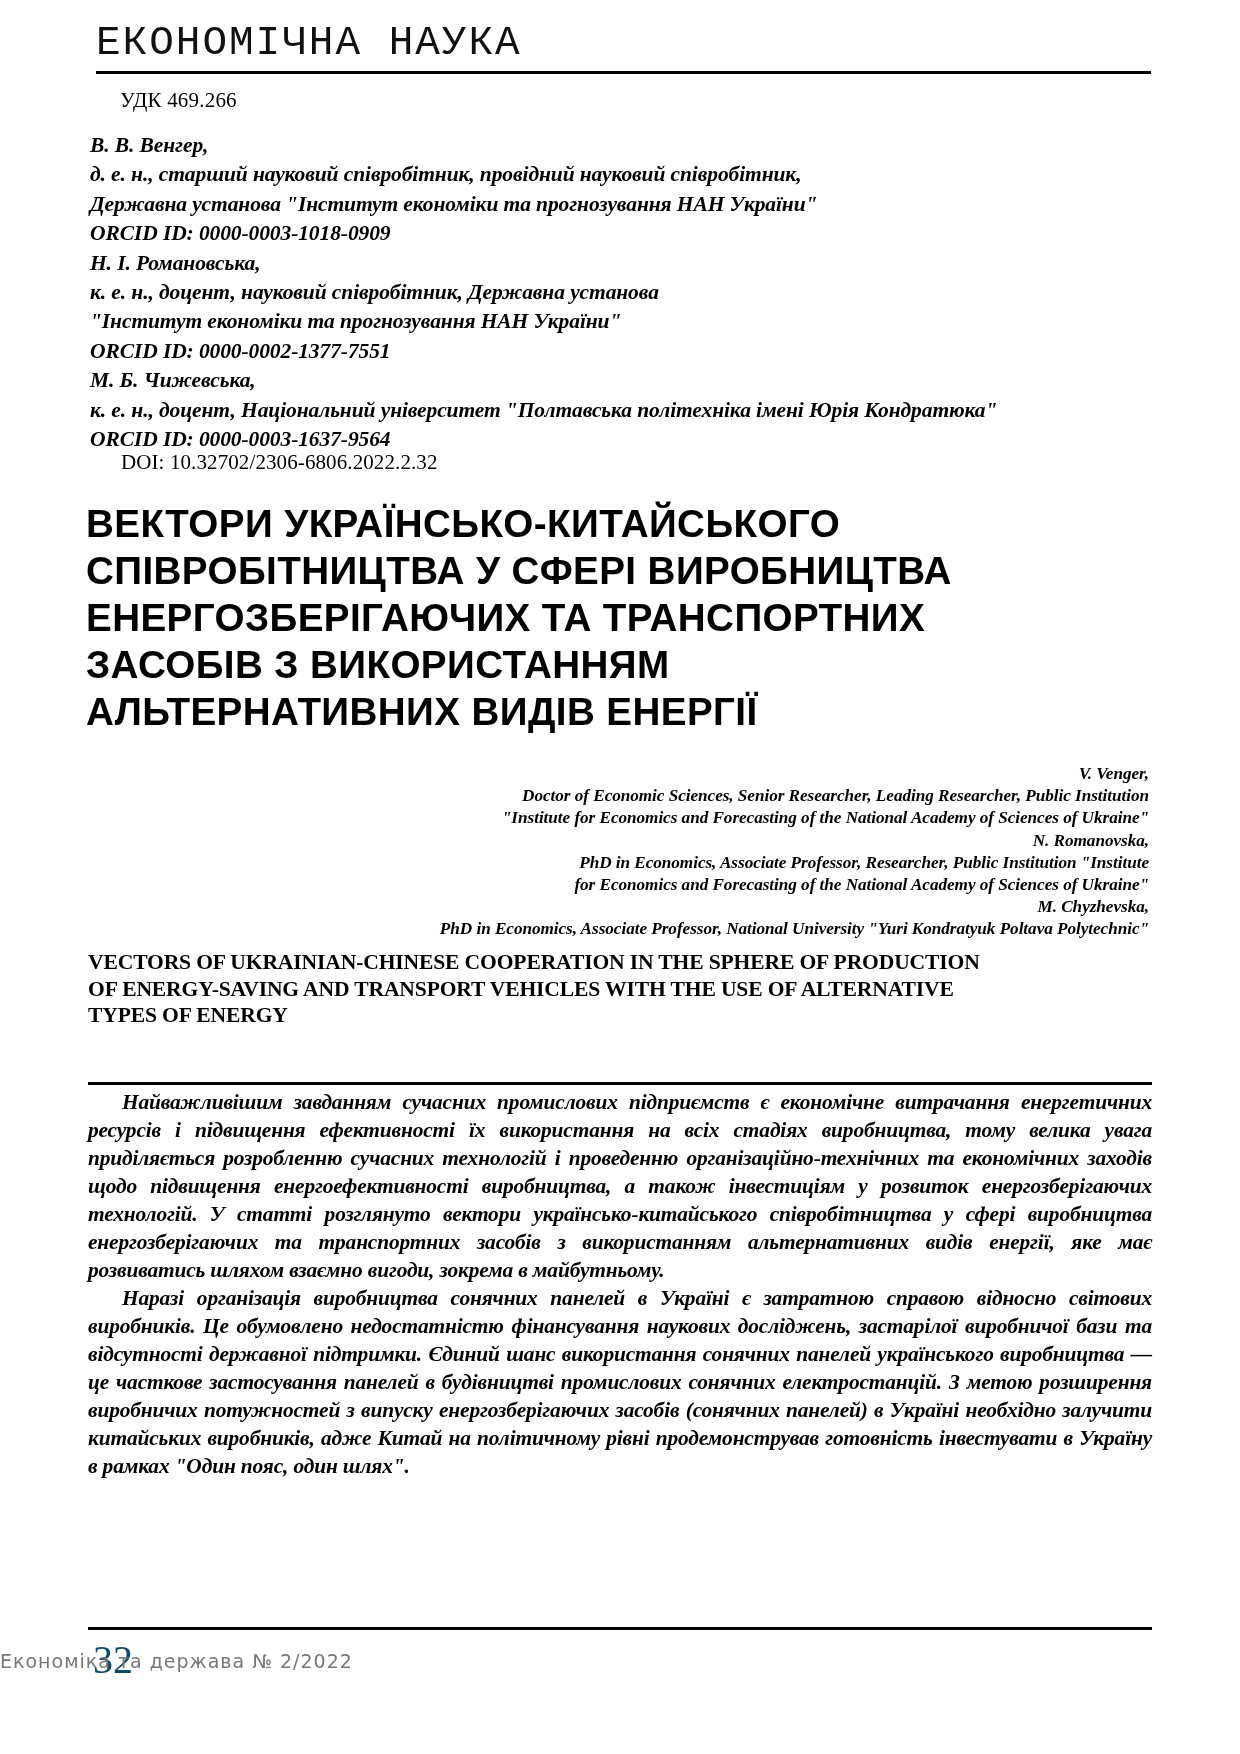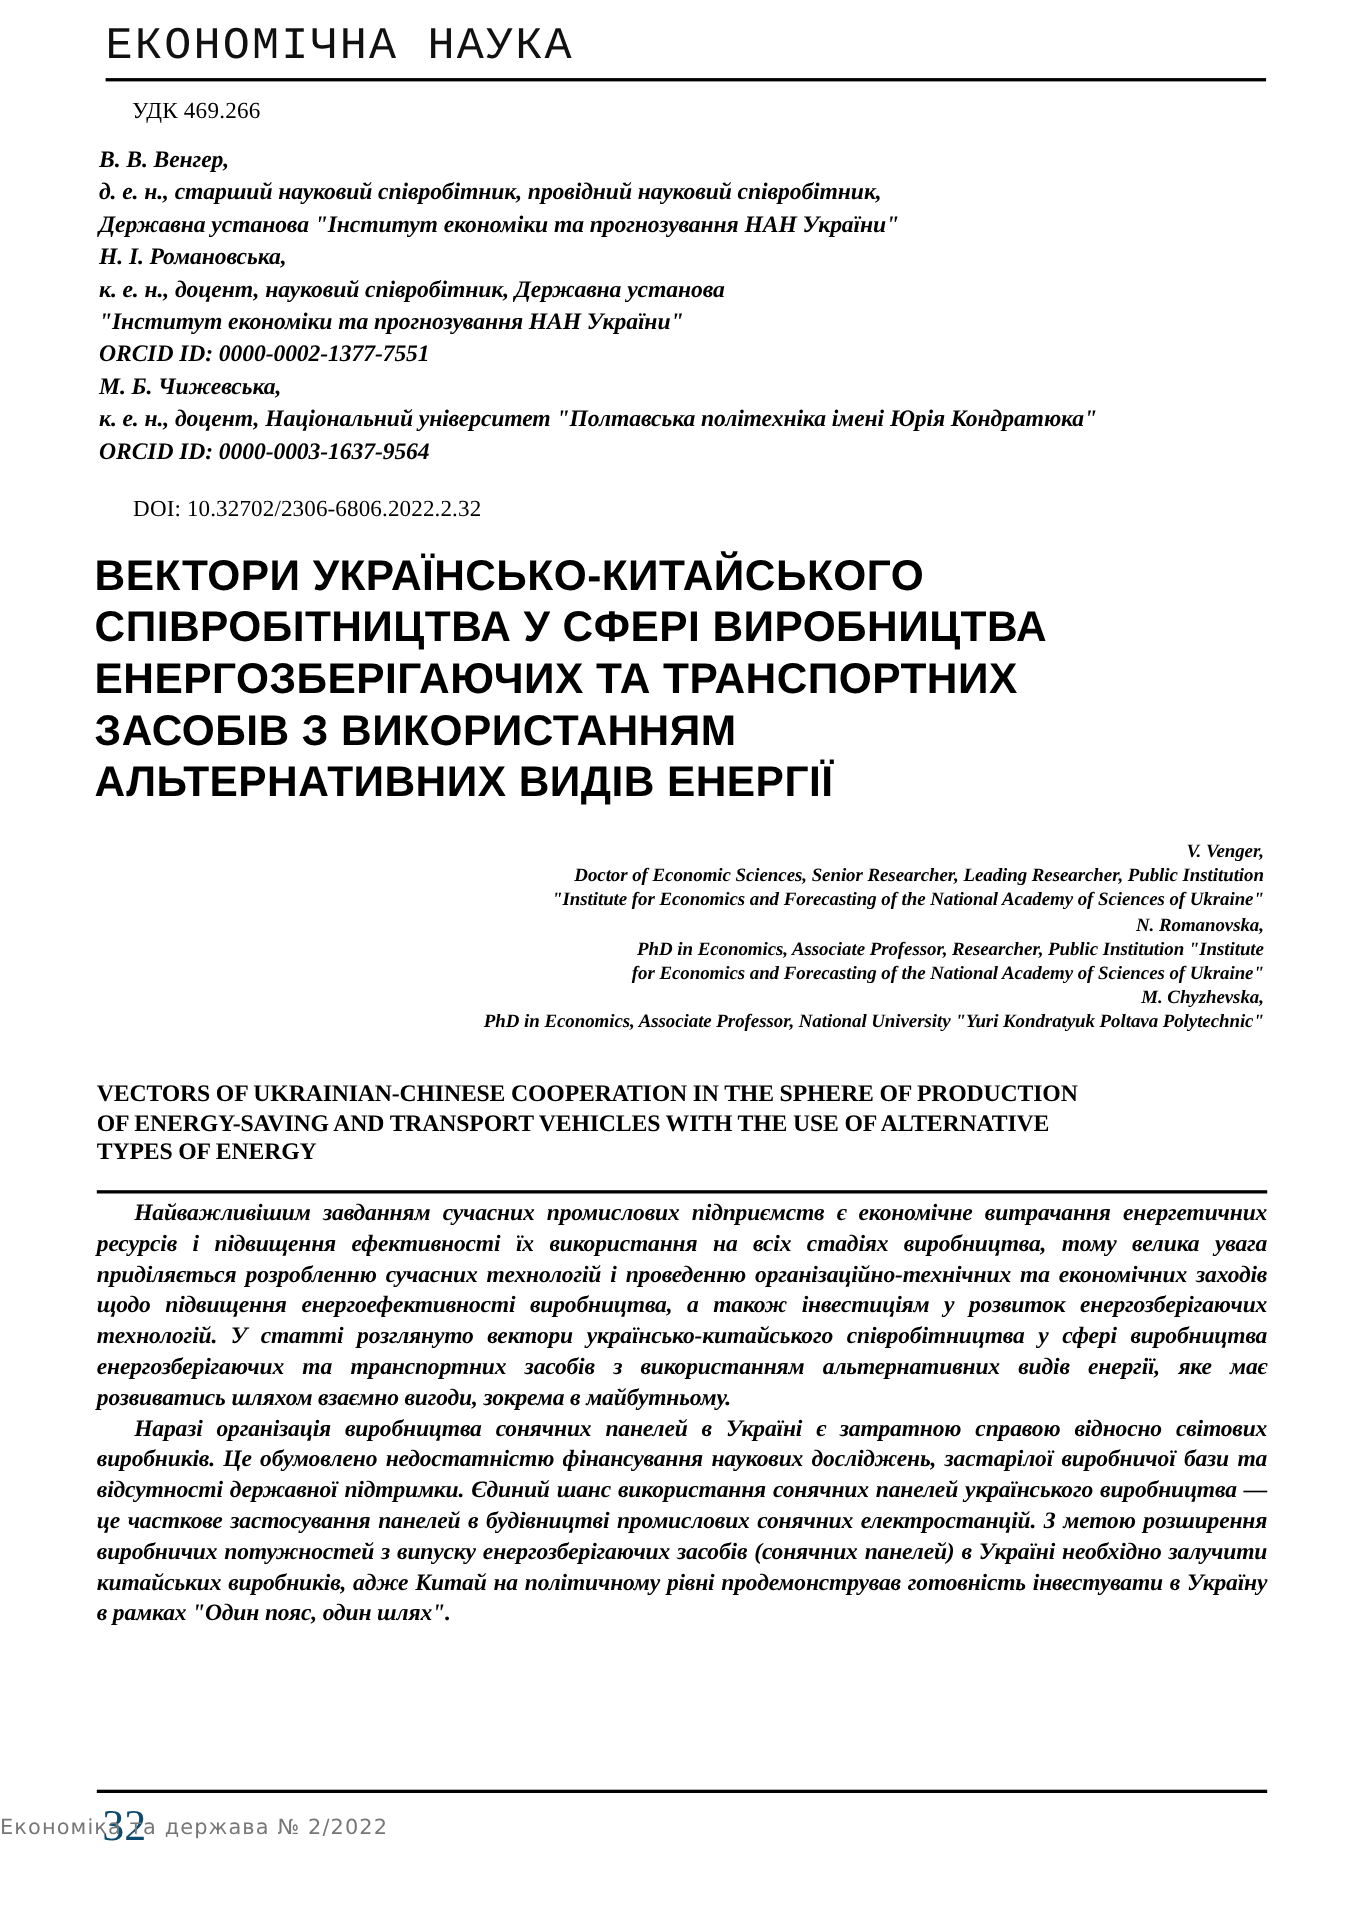--- a/index.html
+++ b/index.html
@@ -99,21 +99,21 @@
     line-height: 22.2px;
     letter-spacing: -0.05px;
     text-align: right;
   }
   .authors-en div { white-space: nowrap; }
 
   
   .title-en {
     position: absolute;
     left: 88px;
-    top: 981px;
+    top: 949px;
     width: 1070px;
     font-weight: bold;
     font-size: 21.6px;
     line-height: 26.6px;
     letter-spacing: -0.15px;
   }
   .title-en div { white-space: nowrap; }
 
   
   .abstract-rule {
@@ -178,20 +178,21 @@
     <div class="runhead">ЕКОНОМІЧНА НАУКА</div>
     <div class="runhead-rule"></div>
   </div>
 
   <div class="udc">УДК 469.266</div>
 
   <div class="authors-uk">
     <div>В. В. Венгер,</div>
     <div>д. е. н., старший науковий співробітник, провідний науковий співробітник,</div>
     <div>Державна установа "Інститут економіки та прогнозування НАН України"</div>
+    <div>ORCID ID: 0000-0003-1018-0909</div>
     <div>Н. І. Романовська,</div>
     <div>к. е. н., доцент, науковий співробітник, Державна установа</div>
     <div>"Інститут економіки та прогнозування НАН України"</div>
     <div>ORCID ID: 0000-0002-1377-7551</div>
     <div>М. Б. Чижевська,</div>
     <div>к. е. н., доцент, Національний університет "Полтавська політехніка імені Юрія Кондратюка"</div>
     <div>ORCID ID: 0000-0003-1637-9564</div>
   </div>
 
   <div class="doi">DOI: 10.32702/2306-6806.2022.2.32</div>

